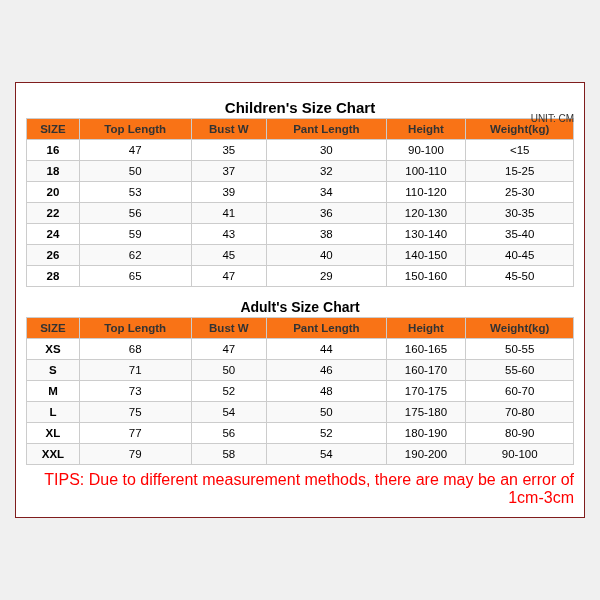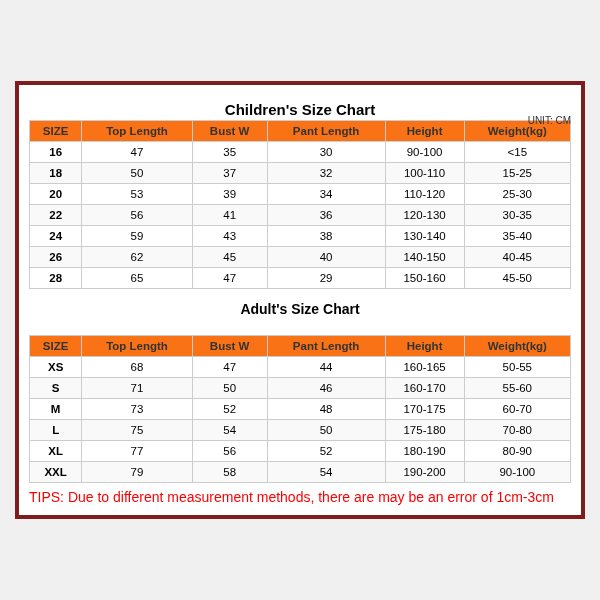--- a/index.html
+++ b/index.html
@@ -7,21 +7,21 @@
       background: #f0f0f0;
       display: flex;
       justify-content: center;
       align-items: center;
       width: 600px;
       height: 600px;
       font-family: Arial, sans-serif;
     }
     .container {
       background: #fff;
-      border: 4px solid #7f1d1d;
+      border: 1px solid #7f1d1d;
       width: 570px;
       padding: 10px;
     }
     .main-title {
       text-align: center;
       font-size: 15px;
       font-weight: bold;
       padding: 6px 0 2px 0;
       position: relative;
     }
@@ -48,27 +48,27 @@
       font-weight: bold;
       color: #333;
     }
     .size-col {
       font-weight: bold;
     }
     .section-title {
       text-align: center;
       font-size: 14px;
       font-weight: bold;
-      padding: 6px 0 18px 0;
+      padding: 6px 0 2px 0;
       margin-top: 6px;
     }
     .tips {
-      font-size: 14px;
+      font-size: 16px;
       color: red;
-      text-align: left;
+      text-align: right;
       margin-top: 6px;
     }
     tbody tr:nth-child(even) {
       background: #f9f9f9;
     }
     tbody tr:nth-child(odd) {
       background: #fff;
     }
   </style>
 </head>

